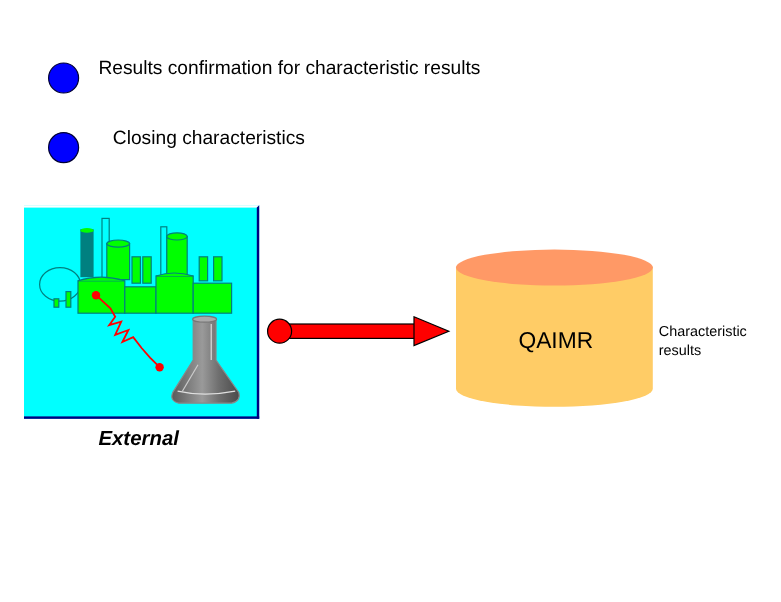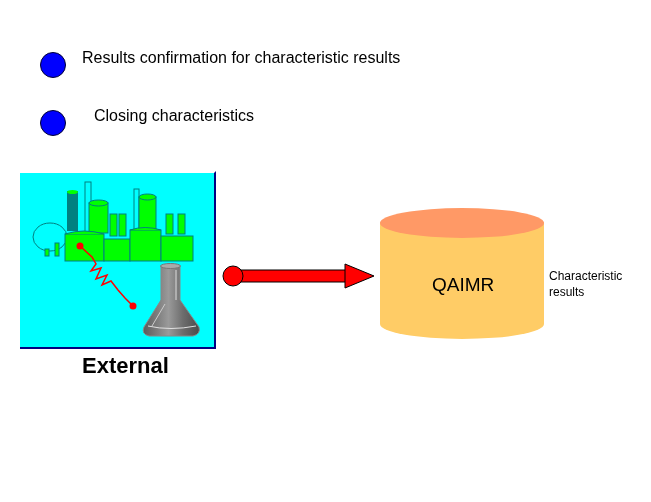--- a/index.html
+++ b/index.html
@@ -5,21 +5,21 @@
     html, body { margin: 0; padding: 0; background: #ffffff; }
     body { width: 651px; height: 502px; position: relative; overflow: hidden;
            font-family: "Liberation Sans", sans-serif; color: #000; }
     .abs { position: absolute; }
     .bullet { width: 26px; height: 26px; border-radius: 50%; background: #0000ff;
               border: 1px solid #000033; box-sizing: border-box; }
     .bullet-text { font-weight: normal; font-size: 16px; line-height: 21px; white-space: nowrap; }
     .subsys-box { left: 20px; top: 171px; width: 196px; height: 178px; background: #00ffff;
                   border-top: 2px solid #ffffff; border-right: 2px solid #000080; border-bottom: 2px solid #000080;
                   box-sizing: border-box; }
-    .subsys-label { left: 82px; top: 355px; font-weight: bold; font-size: 22px; line-height: 21px; }
+    .subsys-label { left: 82px; top: 355px; font-weight: bold; font-size: 17px; line-height: 21px; font-style: italic; }
     .db-label { font-weight: normal; font-size: 19px; }
     .side-label { left: 549px; top: 268px; font-weight: normal; font-size: 12px; line-height: 16px; }
     svg { position: absolute; left: 0; top: 0; }
   </style>
 </head>
 <body>
 
 <div class="abs bullet" style="left:40px; top:52px;"></div>
 <div class="abs bullet-text" style="left:82px; top:47px;">
   <div>Results confirmation for characteristic results</div>

